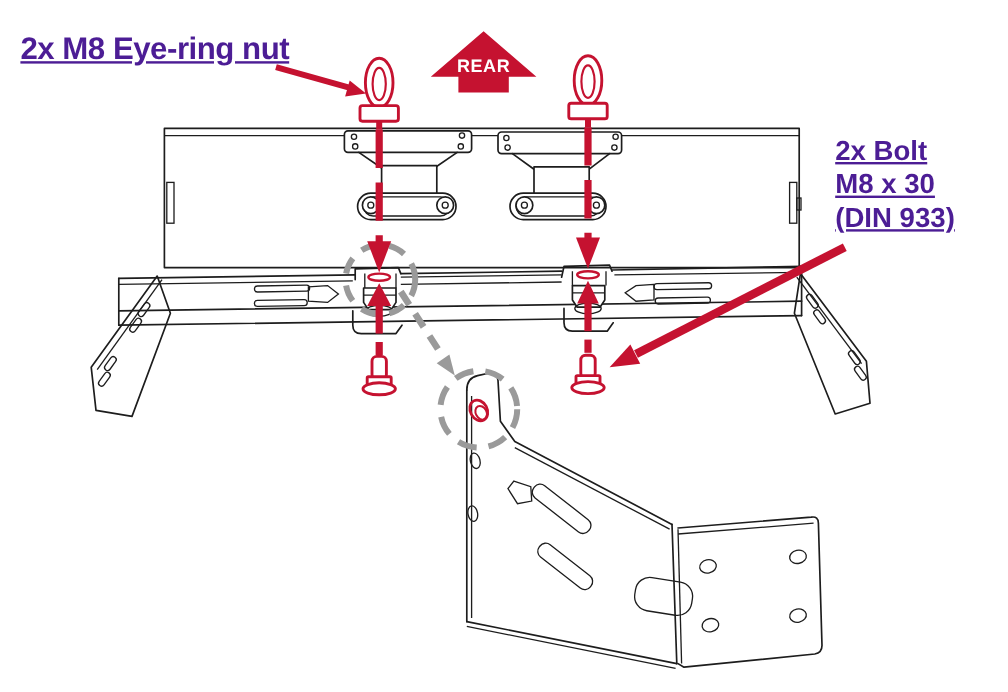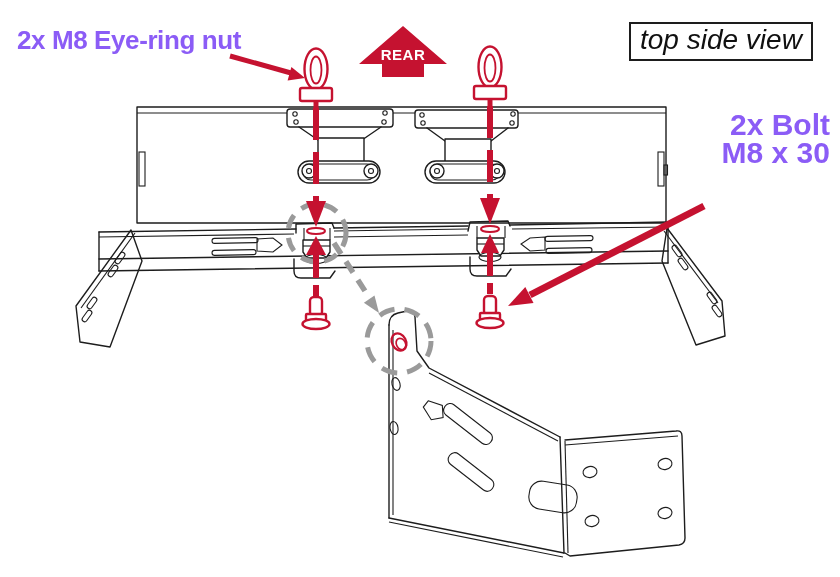--- a/index.html
+++ b/index.html
@@ -1,26 +1,26 @@
 <!DOCTYPE html>
 <html style="--red: #c51230; --ink: #1d1d1d; --gray: #9a9a9a; --bg: #ffffff;"><head>
 <meta charset="utf-8">
 <style>
   :root{ --red:#c51230; --ink:#1d1d1d; --gray:#9a9a9a; --bg:#ffffff; }
   html,body{margin:0;padding:0;background:#fff;}
   .canvas{position:relative;width:840px;height:577px;background:var(--bg);
           font-family:"Liberation Sans",sans-serif;overflow:hidden;}
   .canvas > svg{position:absolute;left:0;top:0;}
-  .lbl{position:absolute;color:#8b5cf6;font-weight:bold;white-space:nowrap;}
+  .lbl{position:absolute;color:#4c1d95;font-weight:bold;white-space:nowrap;text-decoration:underline;}
   #eyering-label{left:17px;top:25px;font-size:26px;letter-spacing:-0.4px;}
   #view-box{position:absolute;left:629px;top:22px;border:2px solid #1d1d1d;
             padding:0px 9px 3px;background:#fff;}
   #view-box .txt{font-style:italic;font-size:28px;color:#101010;}
-  #bolt-label{left:696px;top:111px;width:134px;text-align:right;
-              font-size:30px;line-height:28px;}
+  #bolt-label{left:696px;top:111px;width:134px;text-align:left;
+              font-size:23px;line-height:28px;}
   
   .k{fill:none;stroke:var(--ink);stroke-width:1.4;stroke-linejoin:round;stroke-linecap:round;}
   .kw{fill:#fff;stroke:var(--ink);stroke-width:1.4;stroke-linejoin:round;}
   .kt{fill:none;stroke:var(--ink);stroke-width:1.1;}
   .r{fill:none;stroke:var(--red);}
   .rw{fill:#fff;stroke:var(--red);stroke-width:2.4;stroke-linejoin:round;}
   .rf{fill:var(--red);stroke:none;}
   .g{fill:none;stroke:var(--gray);}
   .rear-txt{font-family:"Liberation Sans",sans-serif;font-weight:bold;font-size:15px;
             letter-spacing:0.5px;fill:#fff;}
@@ -230,21 +230,19 @@
     </g>
 
     <g>
       <line class="r" x1="704" y1="206" x2="530" y2="295" stroke-width="7"></line>
       <polygon class="rf" points="508,306 525.3,287.1 533.5,303.1"></polygon>
     </g>
   </svg>
 
   <div class="lbl" id="eyering-label">2x M8 Eye-ring nut</div>
 
-  <div id="view-box">
-    <span class="txt">top side view</span>
-  </div>
 
   <div class="lbl" id="bolt-label">
     <div>2x Bolt</div>
     <div>M8 x 30</div>
+    <div>(DIN 933)</div>
   </div>
 </div>
 
 </body></html>

